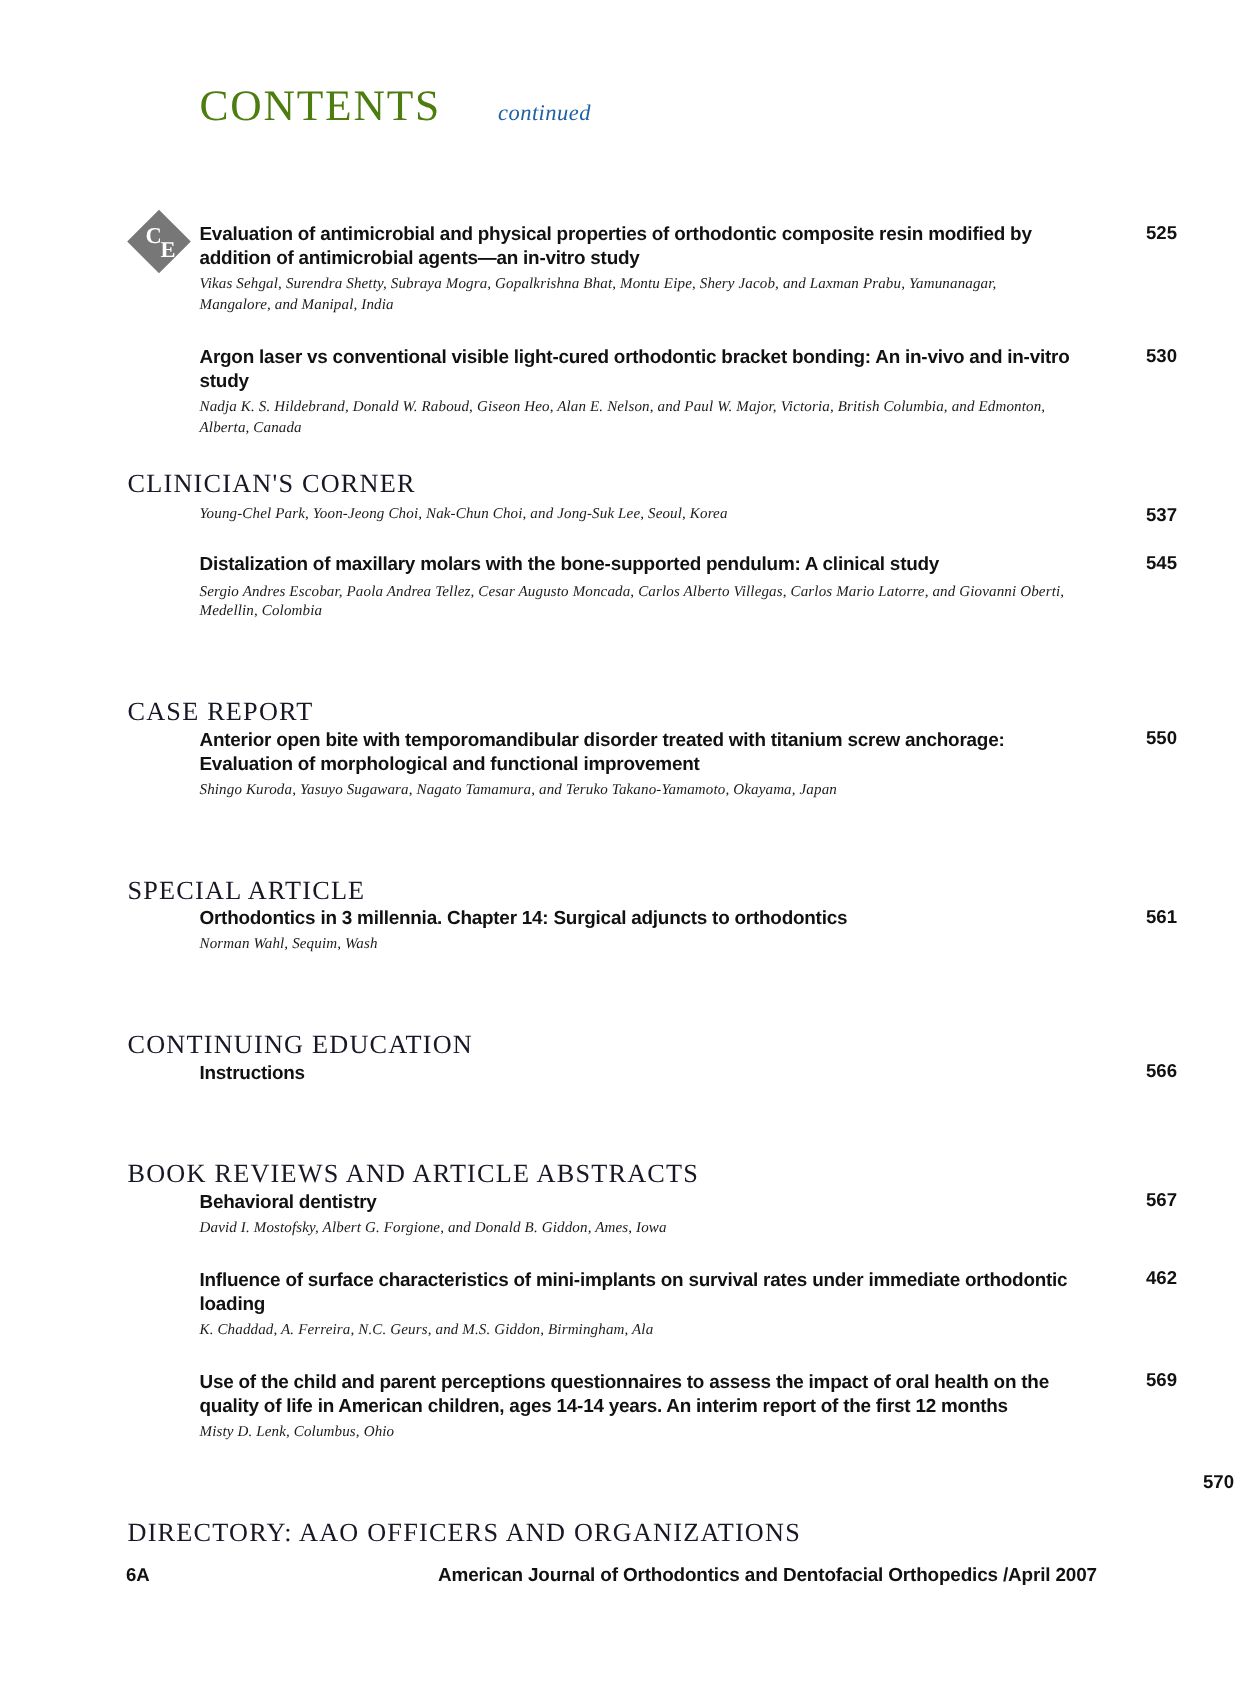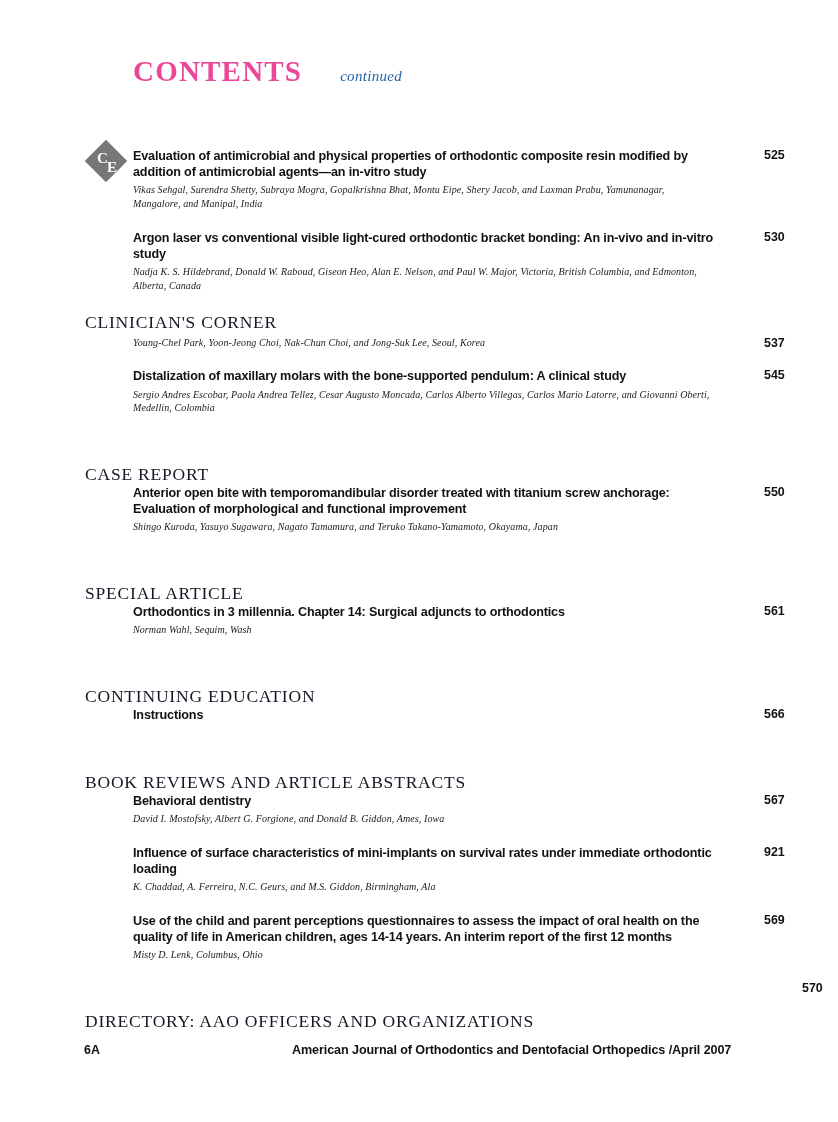--- a/index.html
+++ b/index.html
@@ -29,22 +29,22 @@
     position: absolute;
     left: 133px;
     top: 55px;
     display: flex;
     align-items: baseline;
   }
   .contents-title {
     font-family: "Liberation Serif", serif;
     font-size: 29px;
     letter-spacing: 1.2px;
-    color: #ec4899;
-    font-weight: 700;
+    color: #4d7c0f;
+    font-weight: 400;
   }
   .contents-continued {
     font-family: "Liberation Serif", serif;
     font-style: italic;
     font-size: 15px;
     color: #1f5fa8;
     margin-left: 38px;
     letter-spacing: 0.3px;
   }
 
@@ -237,21 +237,21 @@
         <div class="section-head">BOOK REVIEWS AND ARTICLE ABSTRACTS</div>
       </div>
       <div class="entry">
         <div class="entry-title">Behavioral dentistry</div>
         <div class="entry-authors">David I. Mostofsky, Albert G. Forgione, and Donald B. Giddon, Ames, Iowa</div>
         <span class="page-num">567</span>
       </div>
       <div class="entry">
         <div class="entry-title">Influence of surface characteristics of mini-implants on survival rates under immediate orthodontic loading</div>
         <div class="entry-authors">K. Chaddad, A. Ferreira, N.C. Geurs, and M.S. Giddon, Birmingham, Ala</div>
-        <span class="page-num">921</span>
+        <span class="page-num">462</span>
       </div>
       <div class="entry">
         <div class="entry-title">Use of the child and parent perceptions questionnaires to assess the impact of oral health on the quality of life in American children, ages 14-14 years. An interim report of the first 12 months</div>
         <div class="entry-authors">Misty D. Lenk, Columbus, Ohio</div>
         <span class="page-num">569</span>
       </div>
       <div class="section-head-row">
         <div class="section-head">DIRECTORY: AAO OFFICERS AND ORGANIZATIONS</div>
         <span class="page-num page-num-inline" style="top: auto;">570</span>
       </div>

